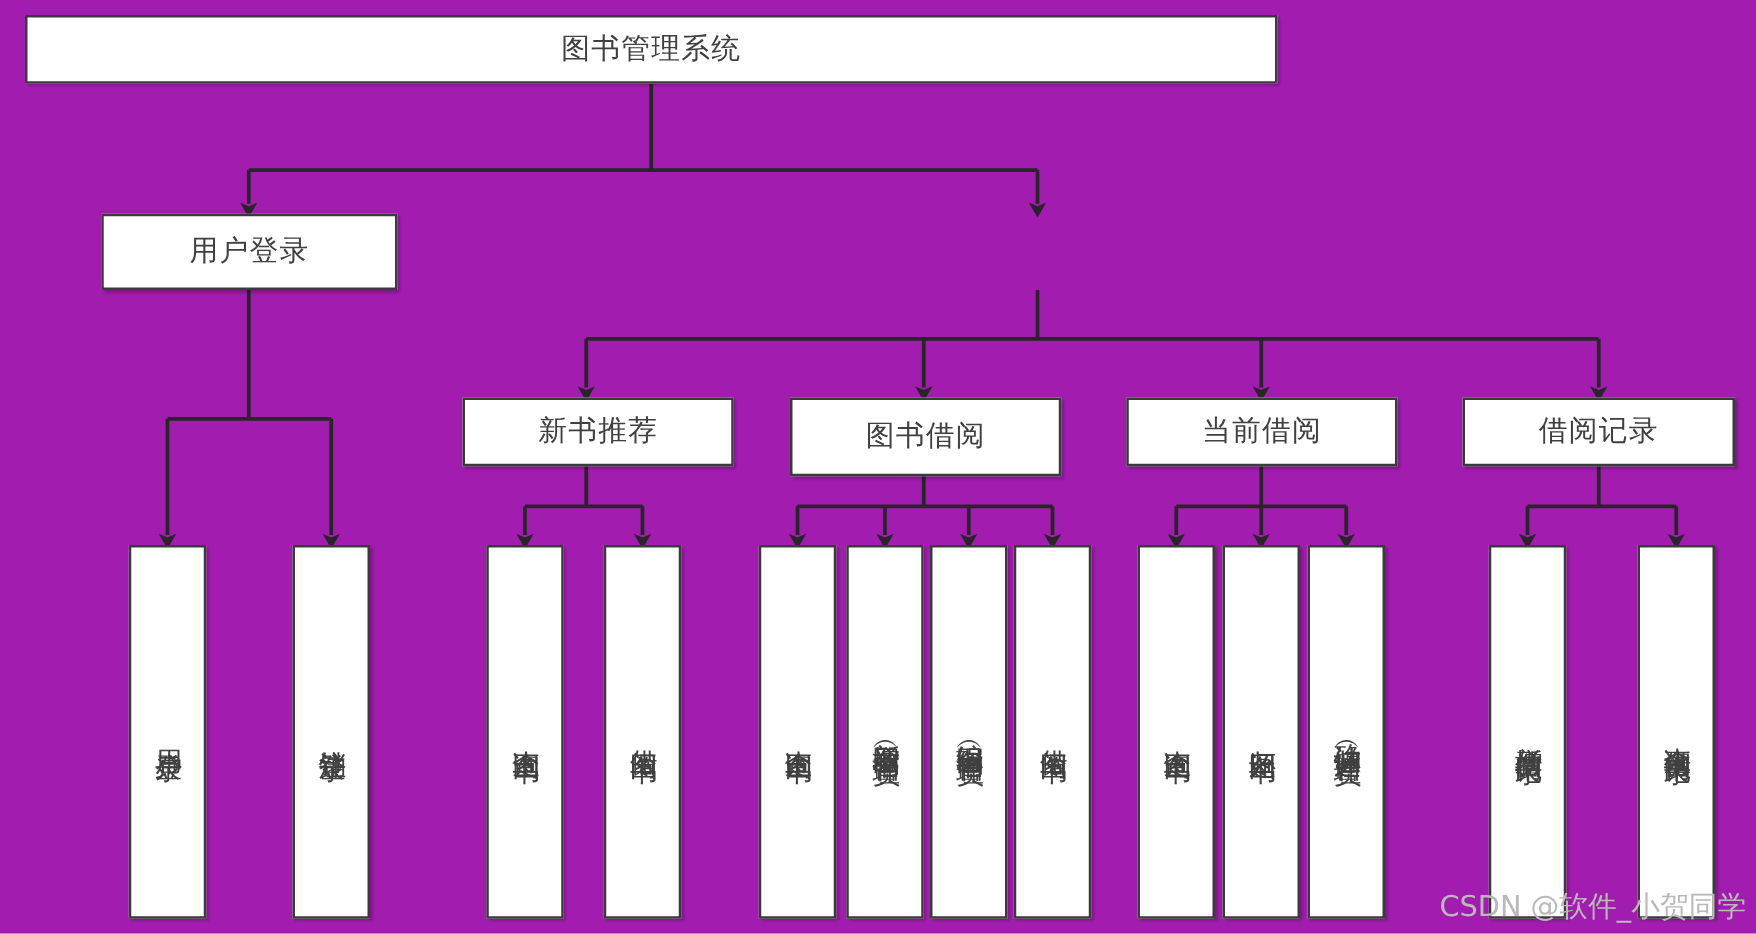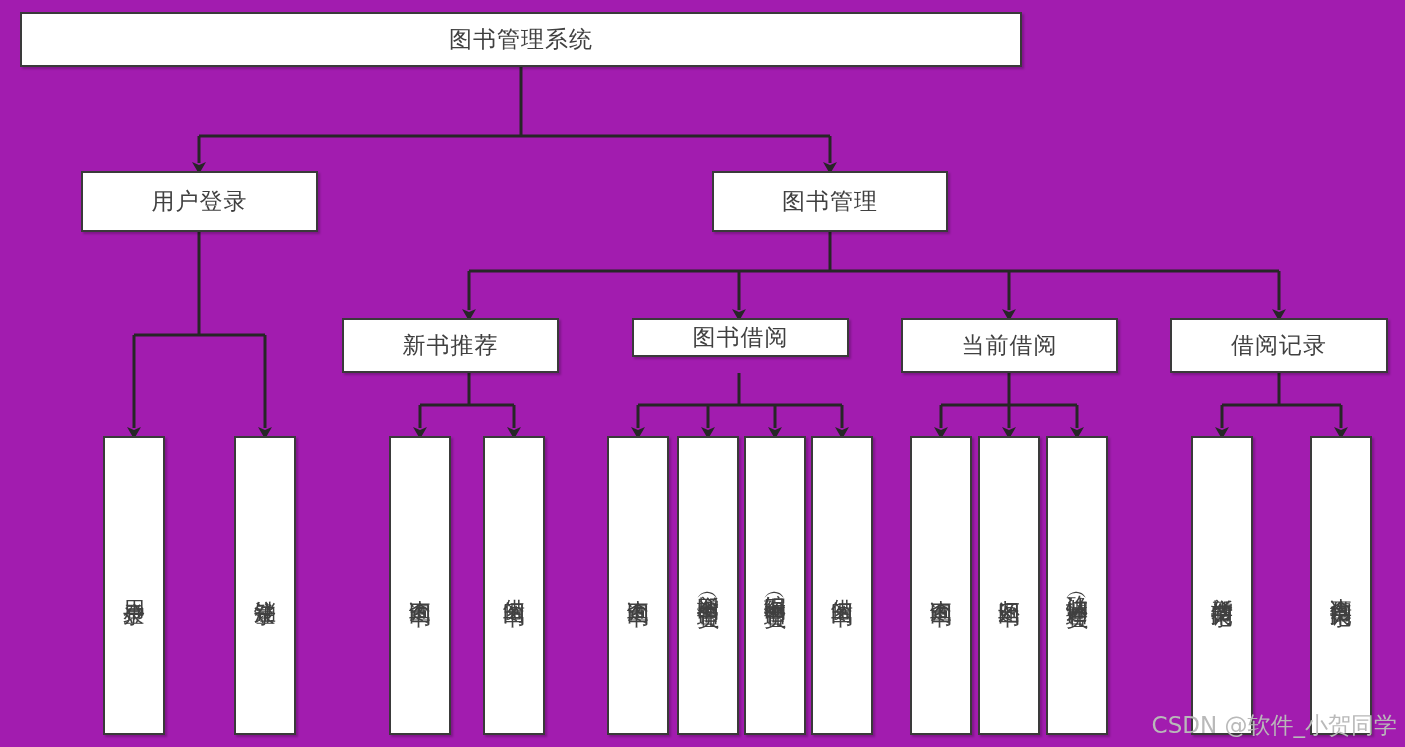--- a/index.html
+++ b/index.html
@@ -126,28 +126,25 @@
     </g>
   </svg>
 
   <div class="node node-h node-root" style="left:20px; top:12px; width:1002px; height:55px;">
     <span>图书管理系统</span>
   </div>
 
   <div class="node node-h" style="left:81px; top:171px; width:237px; height:61px;">
     <span>用户登录</span>
   </div>
-  <div class="node node-h" style="left:712px; top:171px; width:236px; height:61px;">
-    <span>图书管理</span>
-  </div>
 
-  <div class="node node-h" style="left:342px; top:318px; width:217px; height:55px;">
+  <div class="node node-h" style="left:370px; top:318px; width:217px; height:55px;">
     <span>新书推荐</span>
   </div>
-  <div class="node node-h" style="left:632px; top:318px; width:217px; height:39px;">
+  <div class="node node-h" style="left:632px; top:318px; width:217px; height:63px;">
     <span>图书借阅</span>
   </div>
   <div class="node node-h" style="left:901px; top:318px; width:217px; height:55px;">
     <span>当前借阅</span>
   </div>
   <div class="node node-h" style="left:1170px; top:318px; width:218px; height:55px;">
     <span>借阅记录</span>
   </div>
 
   <div class="node node-leaf" style="left:103px; top:436px; width:62px; height:299px;">

